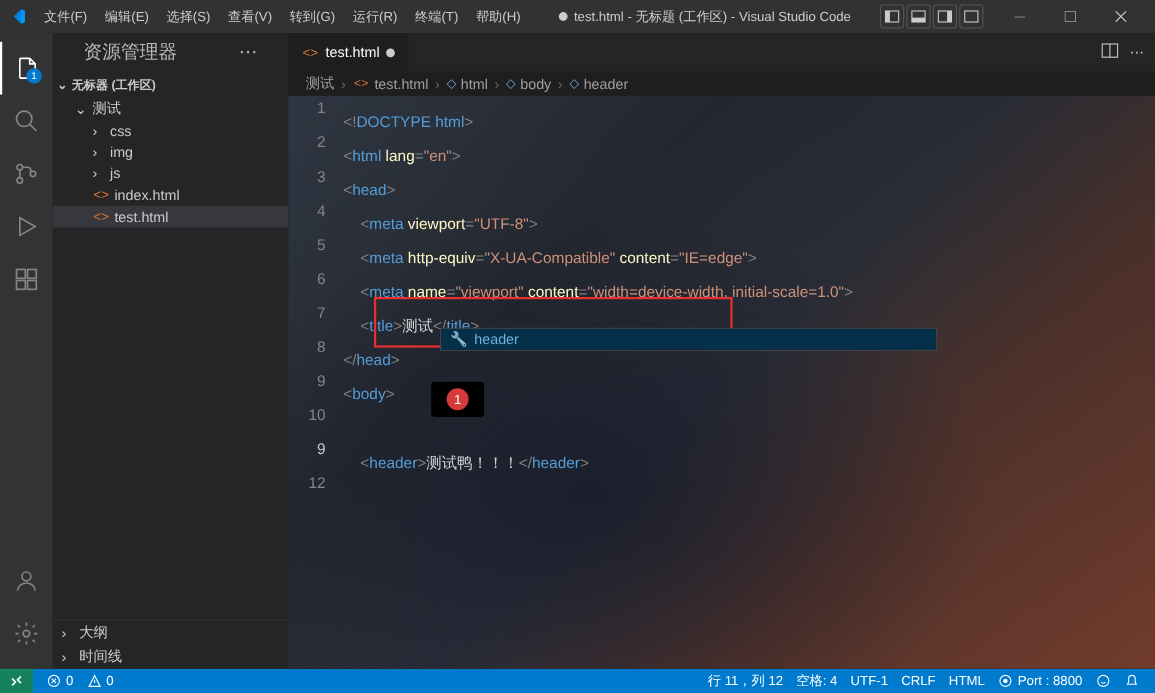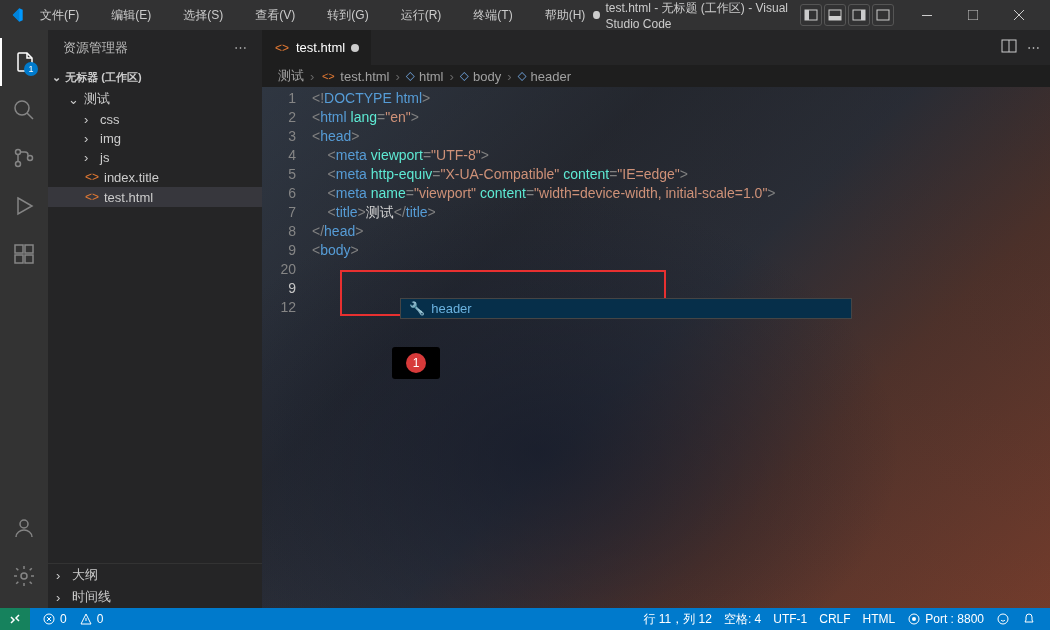--- a/index.html
+++ b/index.html
@@ -1,33 +1,33 @@
 <!DOCTYPE html>
 <html><head>
 <meta charset="utf-8">
 <style>
 *{margin:0;padding:0;box-sizing:border-box;font-family:"Segoe UI",Arial,sans-serif;}
 body{background:#1e1e1e;color:#cccccc;width:1050px;height:630px;overflow:hidden;font-size:13px;}
 .titlebar{height:30px;background:#323233;display:flex;align-items:center;padding:0 8px;color:#cccccc;}
 .titlebar .logo{width:16px;height:16px;margin-right:8px;}
-.menu{display:flex;gap:16px;}
+.menu{display:flex;gap:0;}
 .menu-item{padding:4px 8px;cursor:pointer;color:#cccccc;font-size:12px;}
 .title-center{flex:1;text-align:left;color:#cccccc;font-size:12px;display:flex;align-items:center;justify-content:center;gap:6px;}
 .win-controls{display:flex;gap:0;align-items:center;}
 .win-btn{width:46px;height:30px;display:flex;align-items:center;justify-content:center;cursor:pointer;}
 .layout-btns{display:flex;gap:2px;margin-right:10px;}
 .layout-btn{width:22px;height:22px;display:flex;align-items:center;justify-content:center;cursor:pointer;border:1px solid #555;border-radius:3px;}
 .main{display:flex;height:578px;}
 .activity-bar{width:48px;background:#333333;display:flex;flex-direction:column;align-items:center;padding-top:8px;}
 .activity-item{width:48px;height:48px;display:flex;align-items:center;justify-content:center;cursor:pointer;color:#858585;position:relative;}
 .activity-item.active{color:#ffffff;border-left:2px solid #ffffff;}
 .activity-item .badge{position:absolute;bottom:10px;right:10px;background:#007acc;color:#fff;border-radius:50%;width:14px;height:14px;font-size:9px;display:flex;align-items:center;justify-content:center;}
 .activity-bottom{margin-top:auto;margin-bottom:8px;}
 .sidebar{width:214px;background:#252526;display:flex;flex-direction:column;overflow:hidden;}
-.sidebar-header{height:35px;display:flex;align-items:center;justify-content:space-between;padding:0 15px;color:#bbbbbb;font-size:13px;}
+.sidebar-header{height:35px;display:flex;align-items:center;justify-content:space-between;padding:0 28px;color:#bbbbbb;font-size:17px;}
 .sidebar-header .dots{cursor:pointer;}
 .folder-section{padding:2px 0;}
 .folder-title{padding:3px 4px;font-weight:bold;font-size:11px;color:#cccccc;cursor:pointer;display:flex;align-items:center;gap:4px;}
 .tree-item{padding:2px 4px 2px 20px;cursor:pointer;display:flex;align-items:center;gap:4px;font-size:13px;color:#cccccc;}
 .tree-item.nested{padding-left:36px;}
 .tree-item.active{background:#37373d;}
 .tree-item .chev{width:12px;}
 .file-icon{width:16px;height:16px;display:inline-flex;align-items:center;justify-content:center;font-size:12px;}
 .html-icon{color:#e37933;}
 .sidebar-footer{margin-top:auto;border-top:1px solid #333;}
@@ -40,24 +40,24 @@
 .breadcrumb{height:22px;display:flex;align-items:center;padding:0 16px;gap:4px;font-size:13px;color:#a0a0a0;}
 .breadcrumb .sep{color:#666;margin:0 2px;}
 .bc-icon{color:#6b9bd0;}
 .code-area{flex:1;position:relative;overflow:hidden;}
 .bg-img{position:absolute;inset:0;background:linear-gradient(135deg,#4a5d7a 0%,#2d3548 30%,#3a4258 50%,#8b4a3a 70%,#c85a3a 100%);opacity:0.55;}
 .bg-overlay{position:absolute;inset:0;background:radial-gradient(ellipse at 35% 70%,rgba(20,25,40,0.7) 0%,transparent 50%),linear-gradient(to bottom,rgba(30,30,30,0.3),rgba(30,30,30,0.1));}
 .code-content{position:relative;z-index:2;font-family:Consolas,monospace;font-size:14px;line-height:19px;padding-top:2px;}
 .line{display:flex;}
 .gutter{width:50px;text-align:right;padding-right:16px;color:#858585;user-select:none;}
 .line.current .gutter{color:#c6c6c6;}
-.code{white-space:pre;color:#d4d4d4;}
+.code{white-space:pre;color:#d4d4d4;margin-top:12px;}
 .tag{color:#808080;}
 .tagname{color:#569cd6;}
-.attr{color:#5eead4;}
+.attr{color:#fef9c3;}
 .str{color:#ce9178;}
 .doctype{color:#569cd6;}
 .txt{color:#d4d4d4;}
 .highlight-box{position:absolute;border:2px solid #e83030;z-index:3;pointer-events:none;}
 .suggest{position:absolute;background:#252526;border:1px solid #454545;z-index:4;font-family:Consolas,monospace;font-size:13px;}
 .suggest-item{padding:2px 8px;background:#062f4a;color:#6bb3e0;display:flex;align-items:center;gap:6px;width:450px;}
 .suggest-icon{color:#cccccc;}
 .callout{position:absolute;z-index:5;display:flex;align-items:center;gap:10px;background:#000;color:#fff;padding:6px 14px;border-radius:3px;font-size:14px;}
 .callout-num{background:#d73a3a;color:#fff;width:20px;height:20px;border-radius:50%;display:flex;align-items:center;justify-content:center;font-size:12px;}
 .statusbar{height:22px;background:#007acc;display:flex;align-items:center;color:#ffffff;font-size:12px;padding:0 8px;}
@@ -204,21 +204,21 @@
       <div class="tree-item nested">
           <span class="chev">›</span>
           <span>img</span>
         </div>
       <div class="tree-item nested">
           <span class="chev">›</span>
           <span>js</span>
         </div>
       <div class="tree-item nested">
           <span class="file-icon html-icon">&lt;&gt;</span>
-          <span>index.title</span>
+          <span>index.html</span>
         </div>
       <div class="tree-item nested active">
           <span class="file-icon html-icon">&lt;&gt;</span>
           <span>test.html</span>
         </div>
     </div>
     <div class="sidebar-footer">
       <div class="tree-item">
           <span class="chev">›</span>
           <span>大纲</span>
@@ -294,25 +294,26 @@
           </div>
         <div class="line">
             <div class="gutter">8</div>
             <div class="code"><span class="tag">&lt;/</span><span class="tagname">head</span><span class="tag">&gt;</span></div>
           </div>
         <div class="line">
             <div class="gutter">9</div>
             <div class="code"><span class="tag">&lt;</span><span class="tagname">body</span><span class="tag">&gt;</span></div>
           </div>
         <div class="line">
-            <div class="gutter">20</div>
+            <div class="gutter">10</div>
             <div class="code">    </div>
           </div>
         <div class="line current">
             <div class="gutter">9</div>
+            <div class="code">    <span class="tag">&lt;</span><span class="tagname">header</span><span class="tag">&gt;</span><span class="txt">测试鸭！！！</span><span class="tag">&lt;/</span><span class="tagname">header</span><span class="tag">&gt;</span></div>
           </div>
         <div class="line">
             <div class="gutter">12</div>
             <div class="code"></div>
           </div>
       </div>
       <div class="highlight-box" style="left:78px;top:183px;width:326px;height:46px;"></div>
       <div class="suggest" style="left:138px;top:211px;">
         <div class="suggest-item">
           <span class="suggest-icon">🔧</span>

